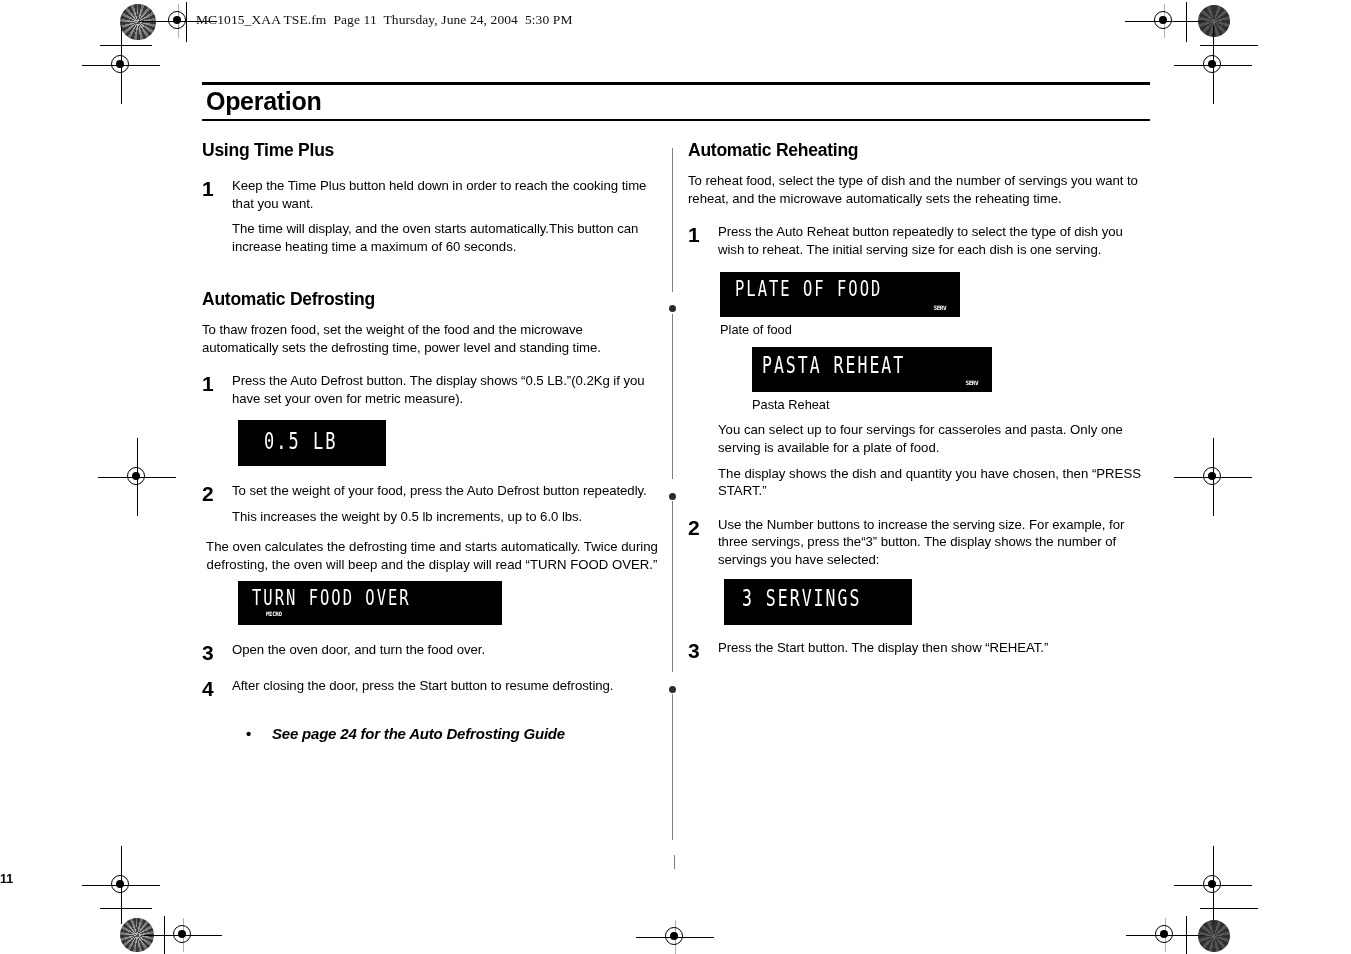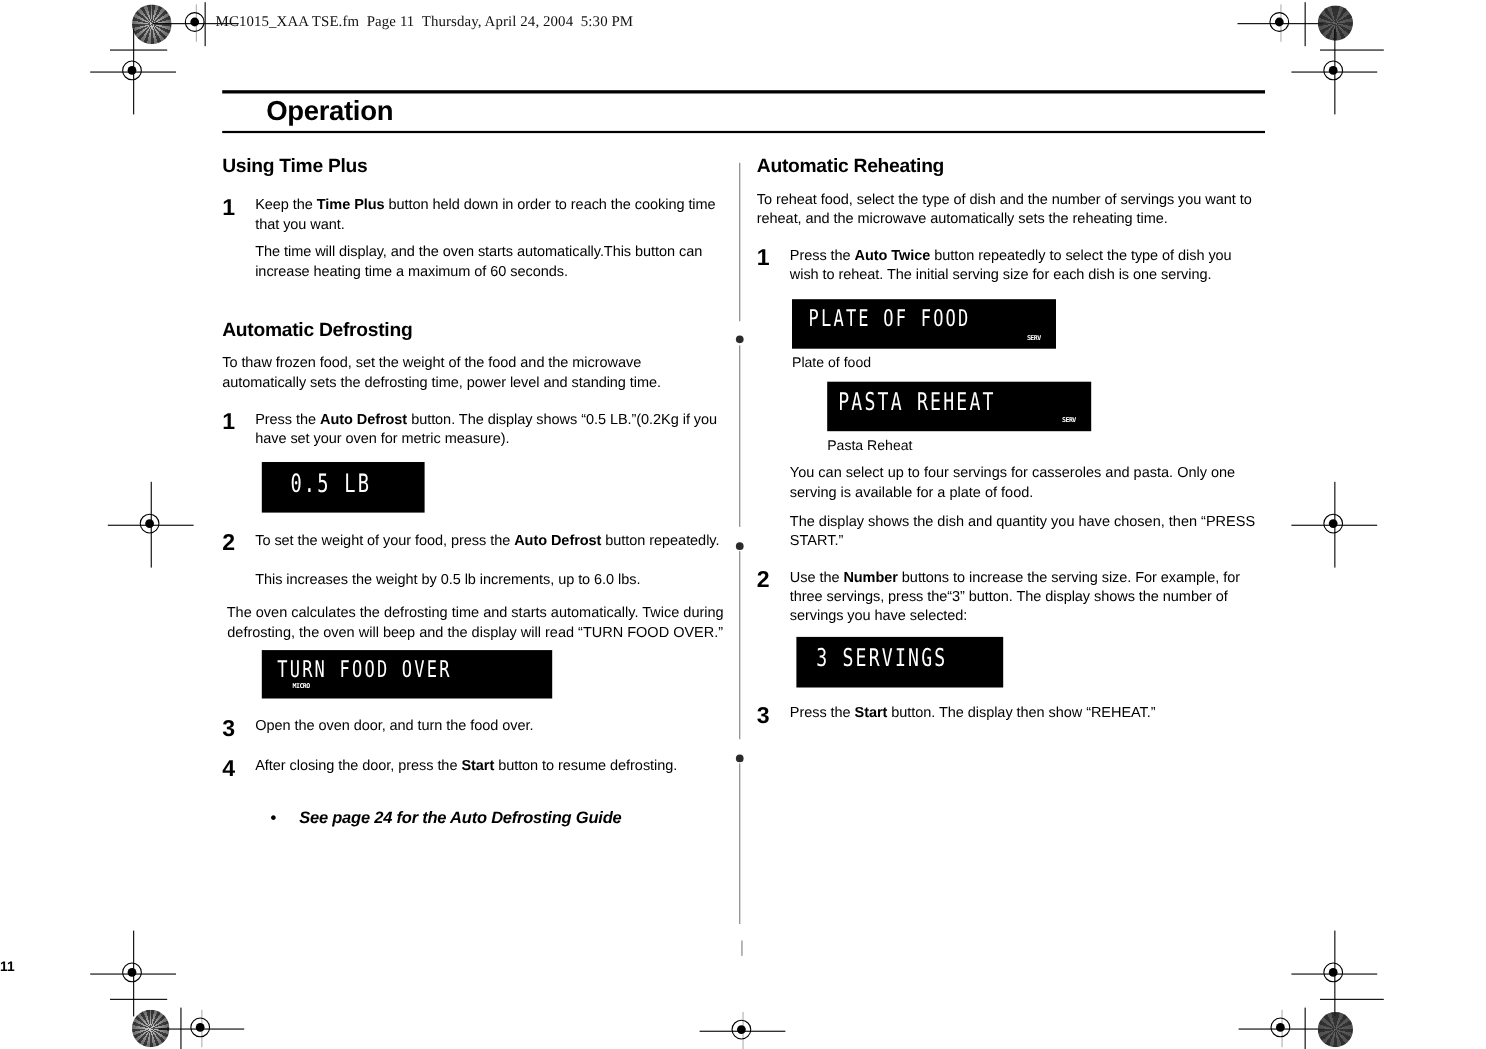--- a/index.html
+++ b/index.html
@@ -97,21 +97,20 @@
     height: 3.4px;
     background: #000;
     width: 100%;
   }
   .title-text {
     font-size: 25px;
     font-weight: bold;
     letter-spacing: -0.3px;
     padding: 3px 0 4px 4px;
     line-height: 1.08;
-    margin-left: 36px;
   }
   .title-rule-bot {
     height: 1.5px;
     background: #000;
     width: 100%;
   }
 
   
   .col {
     position: absolute;
@@ -179,21 +178,21 @@
   .indent-p {
     margin: 0 0 5px 30px;
     font-size: 13.2px;
     line-height: 1.33;
   }
   .flush-p {
     margin: 0 0 5px 0;
     font-size: 13.2px;
     line-height: 1.33;
   }
-  b { font-weight: bold; text-align: center; }
+  b { font-weight: normal; text-align: center; }
 
   
   .lcd {
     background: #000000;
     position: relative;
     box-sizing: border-box;
     display: block;
   }
   .lcd-text {
     font-family: "DejaVu Sans Mono", monospace;
@@ -328,21 +327,21 @@
 <div class="halftone plain" style="left:1198px; top:920px; width:32px; height:32px;"></div>
 
 <div class="reg long-h grayv" style="left:658px; top:920px;">
   <div class="h"></div>
     <div class="v"></div>
     <div class="ring"></div>
     <div class="dot"></div>
 </div>
 <div class="rule" style="left:674.4px; top:855px; width:1.1px; height:14px; background:#7d7d7d;"></div>
 
-<div class="doc-header">MC1015_XAA TSE.fm  Page 11  Thursday, April 24, 2004  5:30 PM</div>
+<div class="doc-header">MC1015_XAA TSE.fm  Page 11  Thursday, June 24, 2004  5:30 PM</div>
 
 <div class="title-block">
   <div class="title-rule-top"></div>
   <div class="title-text">Operation</div>
   <div class="title-rule-bot"></div>
 </div>
 
 <div class="divider"></div>
 <div class="divider-gap" style="top:292px; height:22px;"></div>
 <div class="divider-dot" style="top:305px;"></div>
@@ -374,21 +373,21 @@
   </div>
 
   <div class="lcd" style="margin:9px 0 0 36px; width:148px; height:46px;">
     <div class="lcd-text" style="font-size:17px; left:26px; top:13px;">0.5 LB</div>
   </div>
 
   <div class="step" style="margin-top:16px;">
     <div class="step-num">2</div>
     <div class="step-body">
       <p><span>To set the weight of your food, press the </span><b>Auto Defrost</b><span> button repeatedly.</span></p>
-      <p style="margin-top:18px;">This increases the weight by 0.5 lb increments, up to 6.0 lbs.</p>
+      <p style="margin-top:8px;">This increases the weight by 0.5 lb increments, up to 6.0 lbs.</p>
     </div>
   </div>
 
 
   <p class="flush-p" style="margin-top:9px;text-align:center;">The oven calculates the defrosting time and starts automatically.  Twice during defrosting, the oven will beep and the display will read “TURN FOOD OVER.”</p>
 
   <div class="lcd" style="margin:7px 0 0 36px; width:264px; height:44px;">
     <div class="lcd-text" style="font-size:15.5px; left:14px; top:11px;">TURN FOOD OVER</div>
     <div class="lcd-ind" style="left:28px; top:30px;">MICRO</div>
   </div>
@@ -414,21 +413,21 @@
 </div>
 
 <div class="col col-right">
 
   <h2 class="sec">Automatic Reheating</h2>
   <p class="body">To reheat food, select the type of dish and the number of servings you want to reheat, and the microwave automatically sets the reheating time.</p>
 
   <div class="step" style="margin-top:16px;">
     <div class="step-num">1</div>
     <div class="step-body">
-      <p><span>Press the </span><b>Auto Twice</b><span> button repeatedly to select the type of dish you wish to reheat. The initial serving size for each dish is one serving.</span></p>
+      <p><span>Press the </span><b>Auto Reheat</b><span> button repeatedly to select the type of dish you wish to reheat. The initial serving size for each dish is one serving.</span></p>
     </div>
   </div>
 
   <div style="margin:10px 0 0 32px;">
     <div class="lcd" style="width:240px; height:45px;">
       <div class="lcd-text" style="font-size:15.5px; left:15px; top:11px;">PLATE OF FOOD</div>
       <div class="lcd-ind" style="right:14px; bottom:6px;">SERV</div>
     </div>
     <p class="lcd-cap">Plate of food</p>
   </div>

